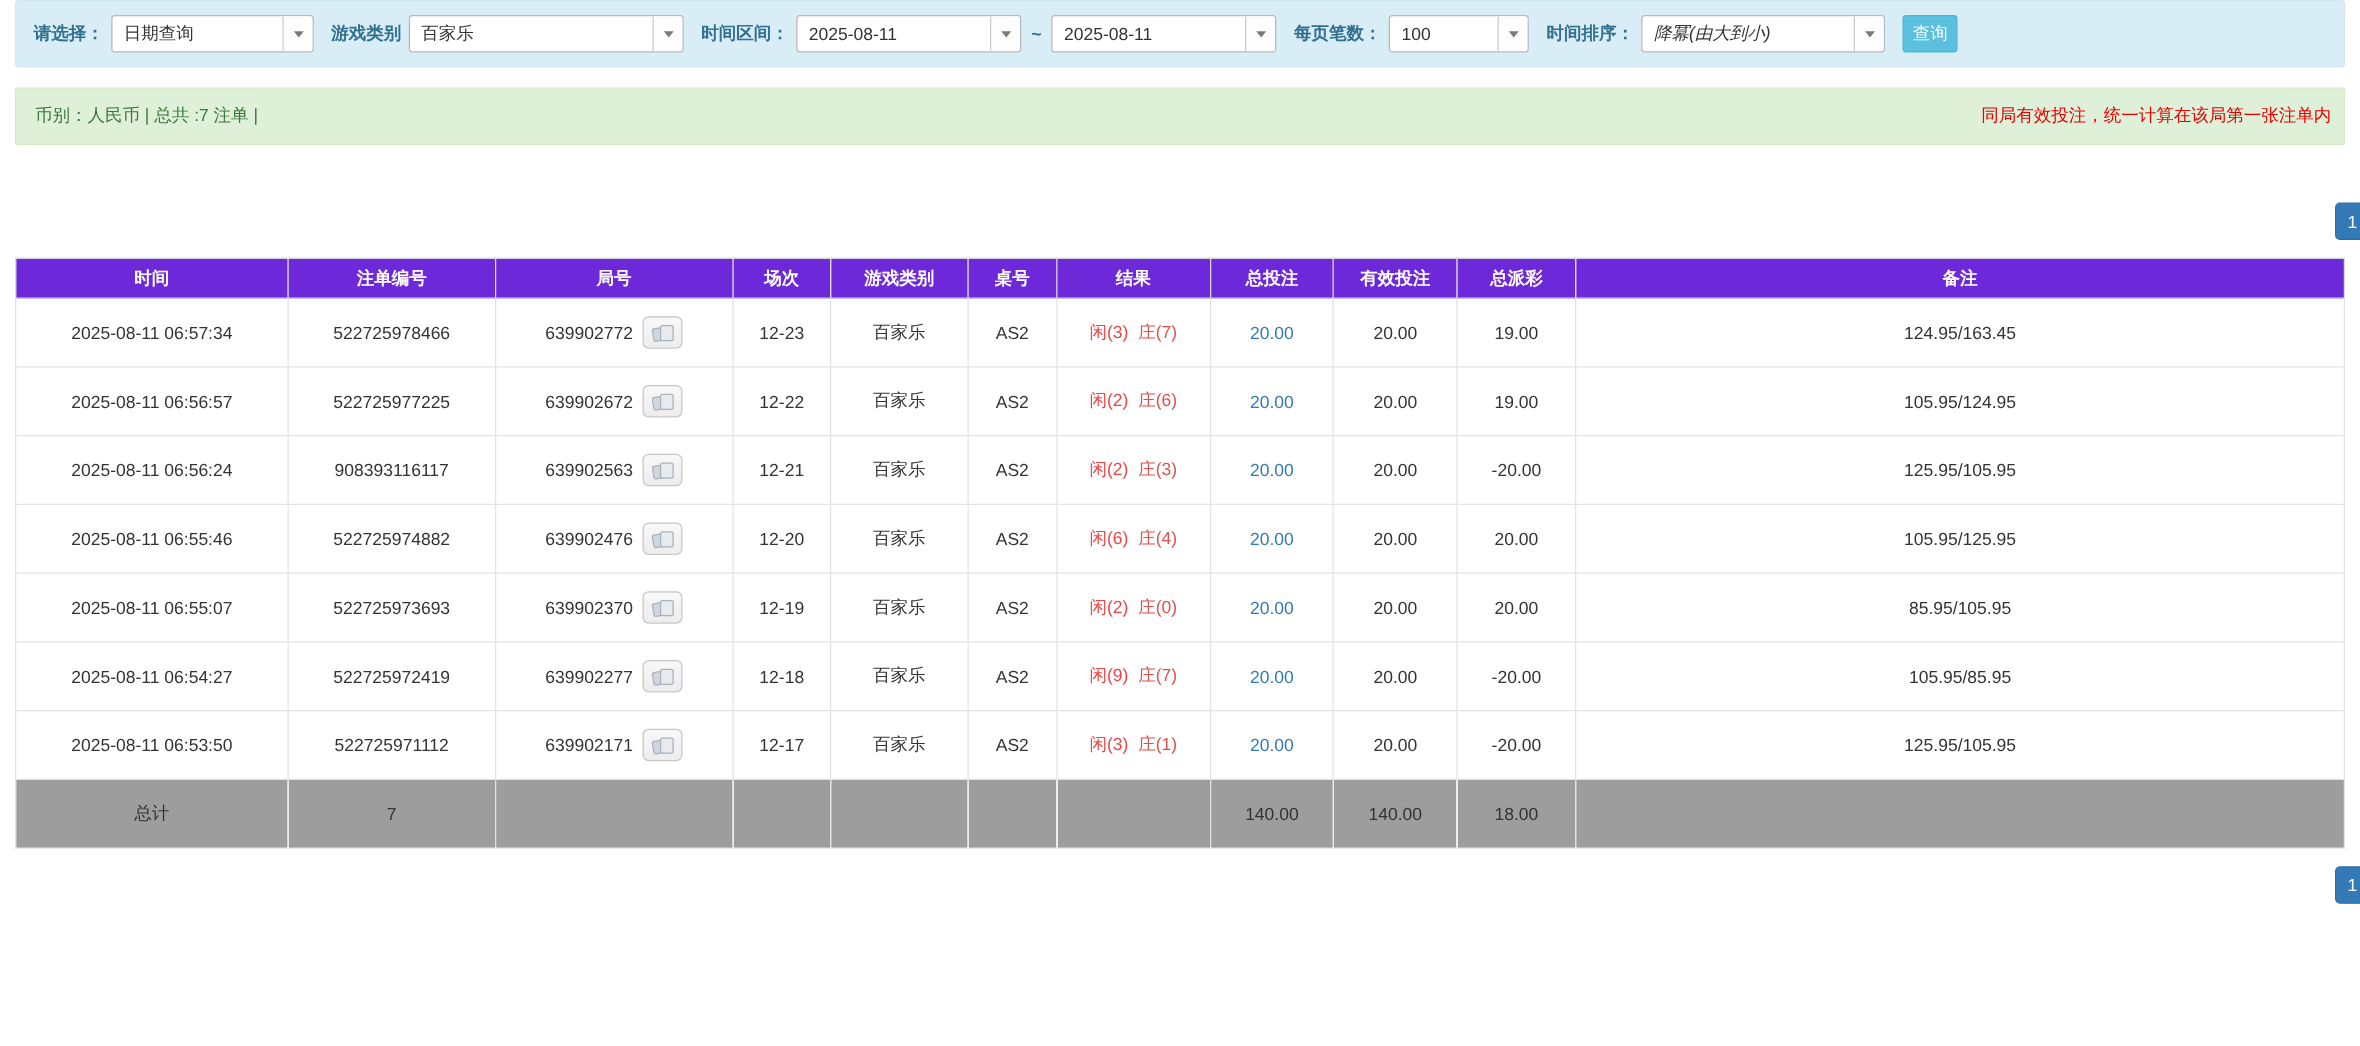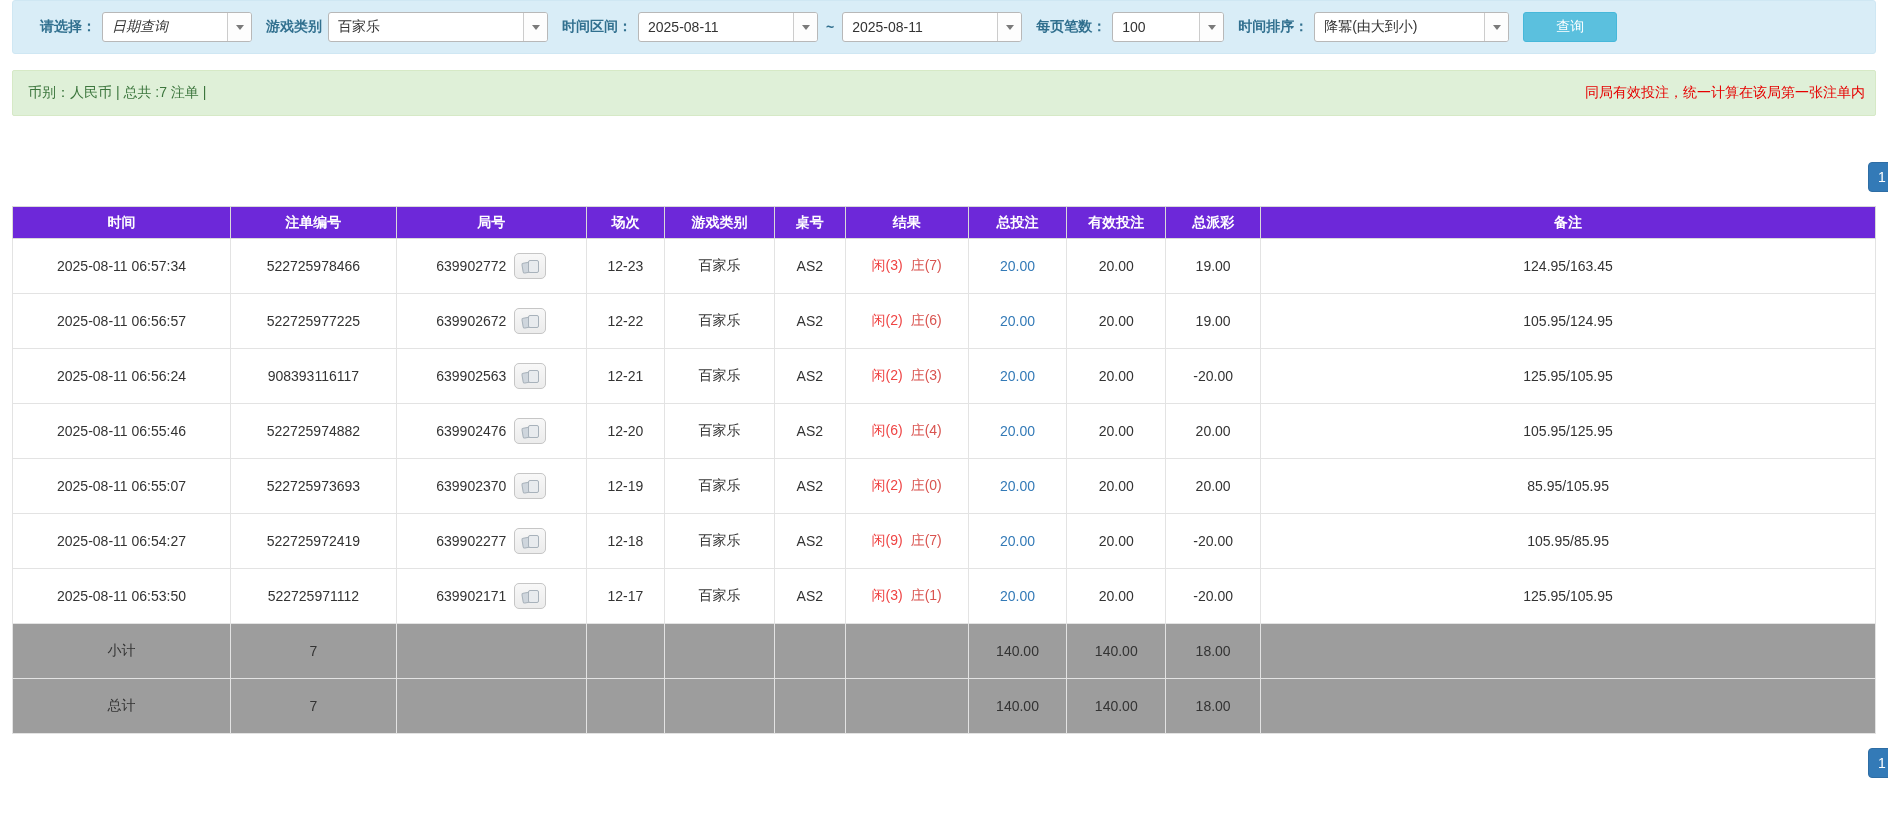--- a/index.html
+++ b/index.html
@@ -6,31 +6,31 @@
   html, body { width: 1888px; height: 837px; overflow: hidden; background: #fff; }
   body { font-family: "Liberation Sans", "DejaVu Sans", sans-serif; font-size: 14px; color: #333; position: relative; }
   .page { padding: 0 12px; }
 
   .page-title { font-size: 21px; font-weight: 400; color: #2b2b2b; margin: 24px 0 14px 2px; }
 
   
   .filter-bar { background: #d9edf7; border: 1px solid #cfe7f3; border-radius: 3px;
                 display: flex; align-items: center; padding: 11px 10px; white-space: nowrap; }
   .f-label { color: #31708f; font-weight: bold; font-size: 14px; margin: 0 6px 0 14px; }
-  .f-label.first { margin-left: 17px; }
+  .f-label.first { margin-left: 4px; }
   .combo { display: inline-flex; align-items: stretch; background: #fff; border: 1px solid #b8b8b8;
            border-radius: 3px; height: 30px; cursor: pointer; overflow: hidden; }
   .combo-text { flex: 1; display: flex; align-items: center; padding: 0 9px; font-size: 14px; color: #333; }
   .combo-arrow { width: 24px; border-left: 1px solid #ccc; background: #fdfdfd;
                  display: flex; align-items: center; justify-content: center; }
   .caret-down { width: 0; height: 0; border-left: 4px solid transparent; border-right: 4px solid transparent;
                 border-top: 5px solid #7a7a7a; }
-  .w-select { width: 150px; font-style: italic; } .w-game { width: 220px; } .w-date { width: 180px; }
-  .w-size { width: 112px; } .w-sort { width: 195px; }
-  .btn-search { margin-left: 14px; height: 30px; padding: 0 32px; background: #5bc0de; border: 1px solid #46b8da;
+  .w-select { width: 162px; } .w-game { width: 220px; } .w-date { width: 180px; }
+  .w-size { width: 112px; } .w-sort { width: 195px; font-style: italic; }
+  .btn-search { margin-left: 14px; height: 30px; padding: 0 7px; background: #5bc0de; border: 1px solid #46b8da;
                 color: #fff; font-size: 14px; border-radius: 3px; cursor: pointer; }
 
   
   .summary-bar { background: #dff0d8; border: 1px solid #d6e9c6; border-radius: 2px; margin-top: 16px;
                  padding: 13px 10px 13px 15px; display: flex; justify-content: space-between; align-items: center; }
   .summary-left { color: #3c763d; font-size: 14px; }
   .summary-right { color: #e60000; font-size: 14px; }
 
   
   .pager { display: flex; justify-content: flex-end; margin-right: -12px; }
@@ -332,45 +332,32 @@
     <td>
       <a class="bet-link">20.00</a>
     </td>
     <td>20.00</td>
     <td class="neg">-20.00</td>
     <td>125.95/105.95</td>
   </tr>
       </tbody>
     <tbody>
       <tr class="foot-row">
-        <td class="foot-label">小计</td>
+        <td class="foot-label">总计</td>
         <td class="foot-label">7</td>
         <td></td>
         <td></td>
         <td></td>
         <td></td>
         <td></td>
         <td class="foot-num">140.00</td>
         <td class="foot-num">140.00</td>
         <td class="foot-num">18.00</td>
         <td></td>
       </tr>
-      <tr class="foot-row">
-        <td class="foot-label">总计</td>
-        <td class="foot-label">7</td>
-        <td></td>
-        <td></td>
-        <td></td>
-        <td></td>
-        <td></td>
-        <td class="foot-num">140.00</td>
-        <td class="foot-num">140.00</td>
-        <td class="foot-num">18.00</td>
-        <td></td>
-      </tr>
     </tbody>
   </table>
 
   <div class="pager pager-bottom">
     <button class="page-btn">1</button>
   </div>
 
 </div>
 
 </body></html>

